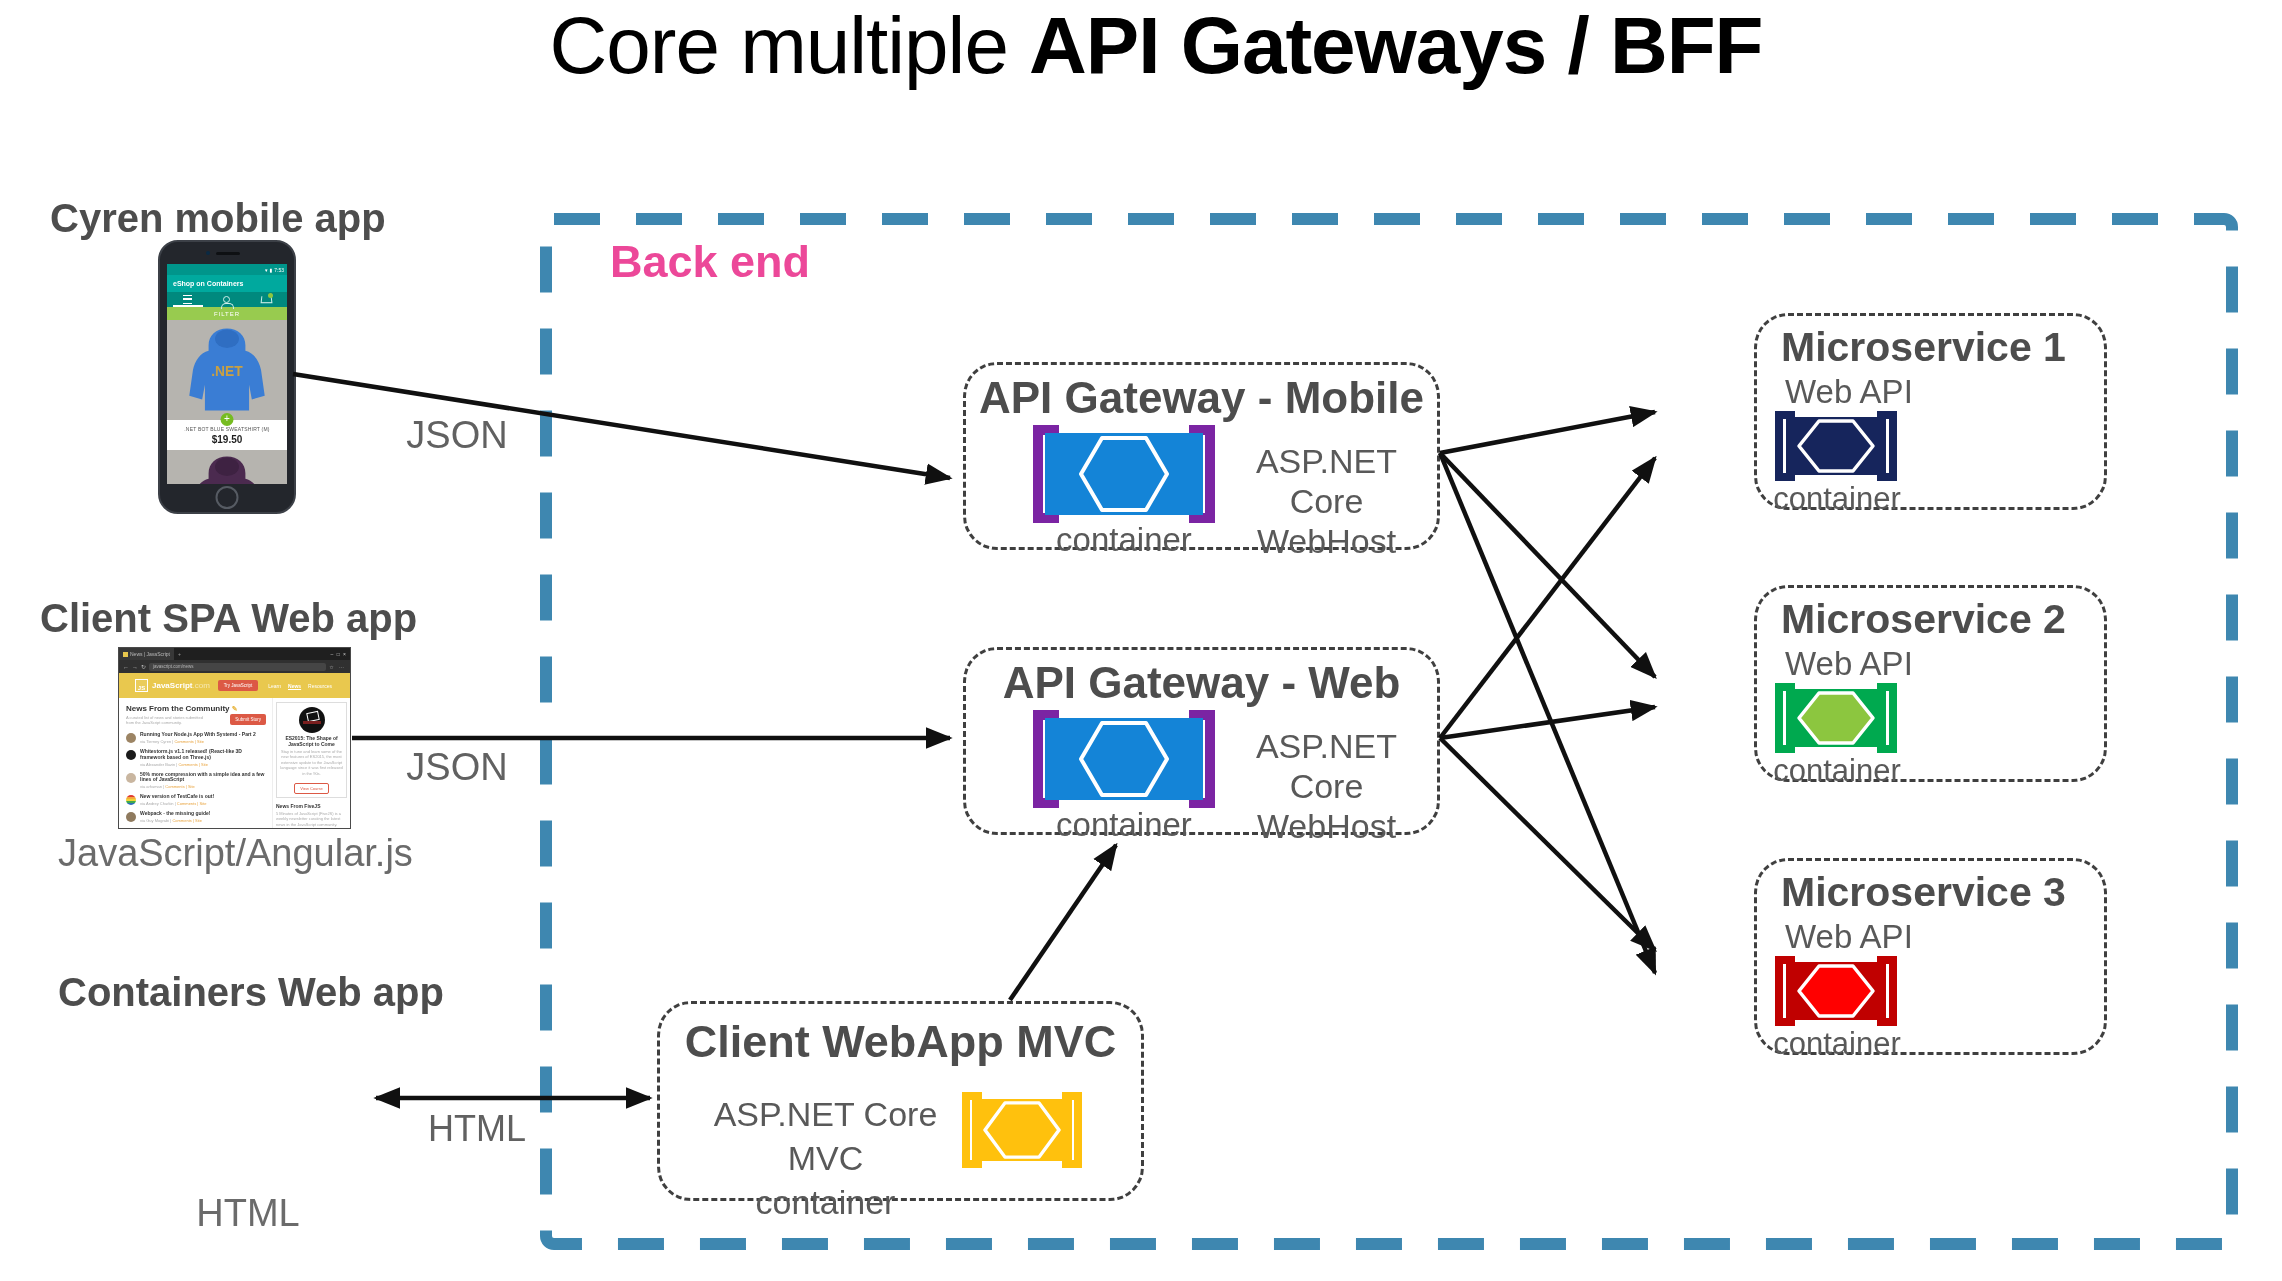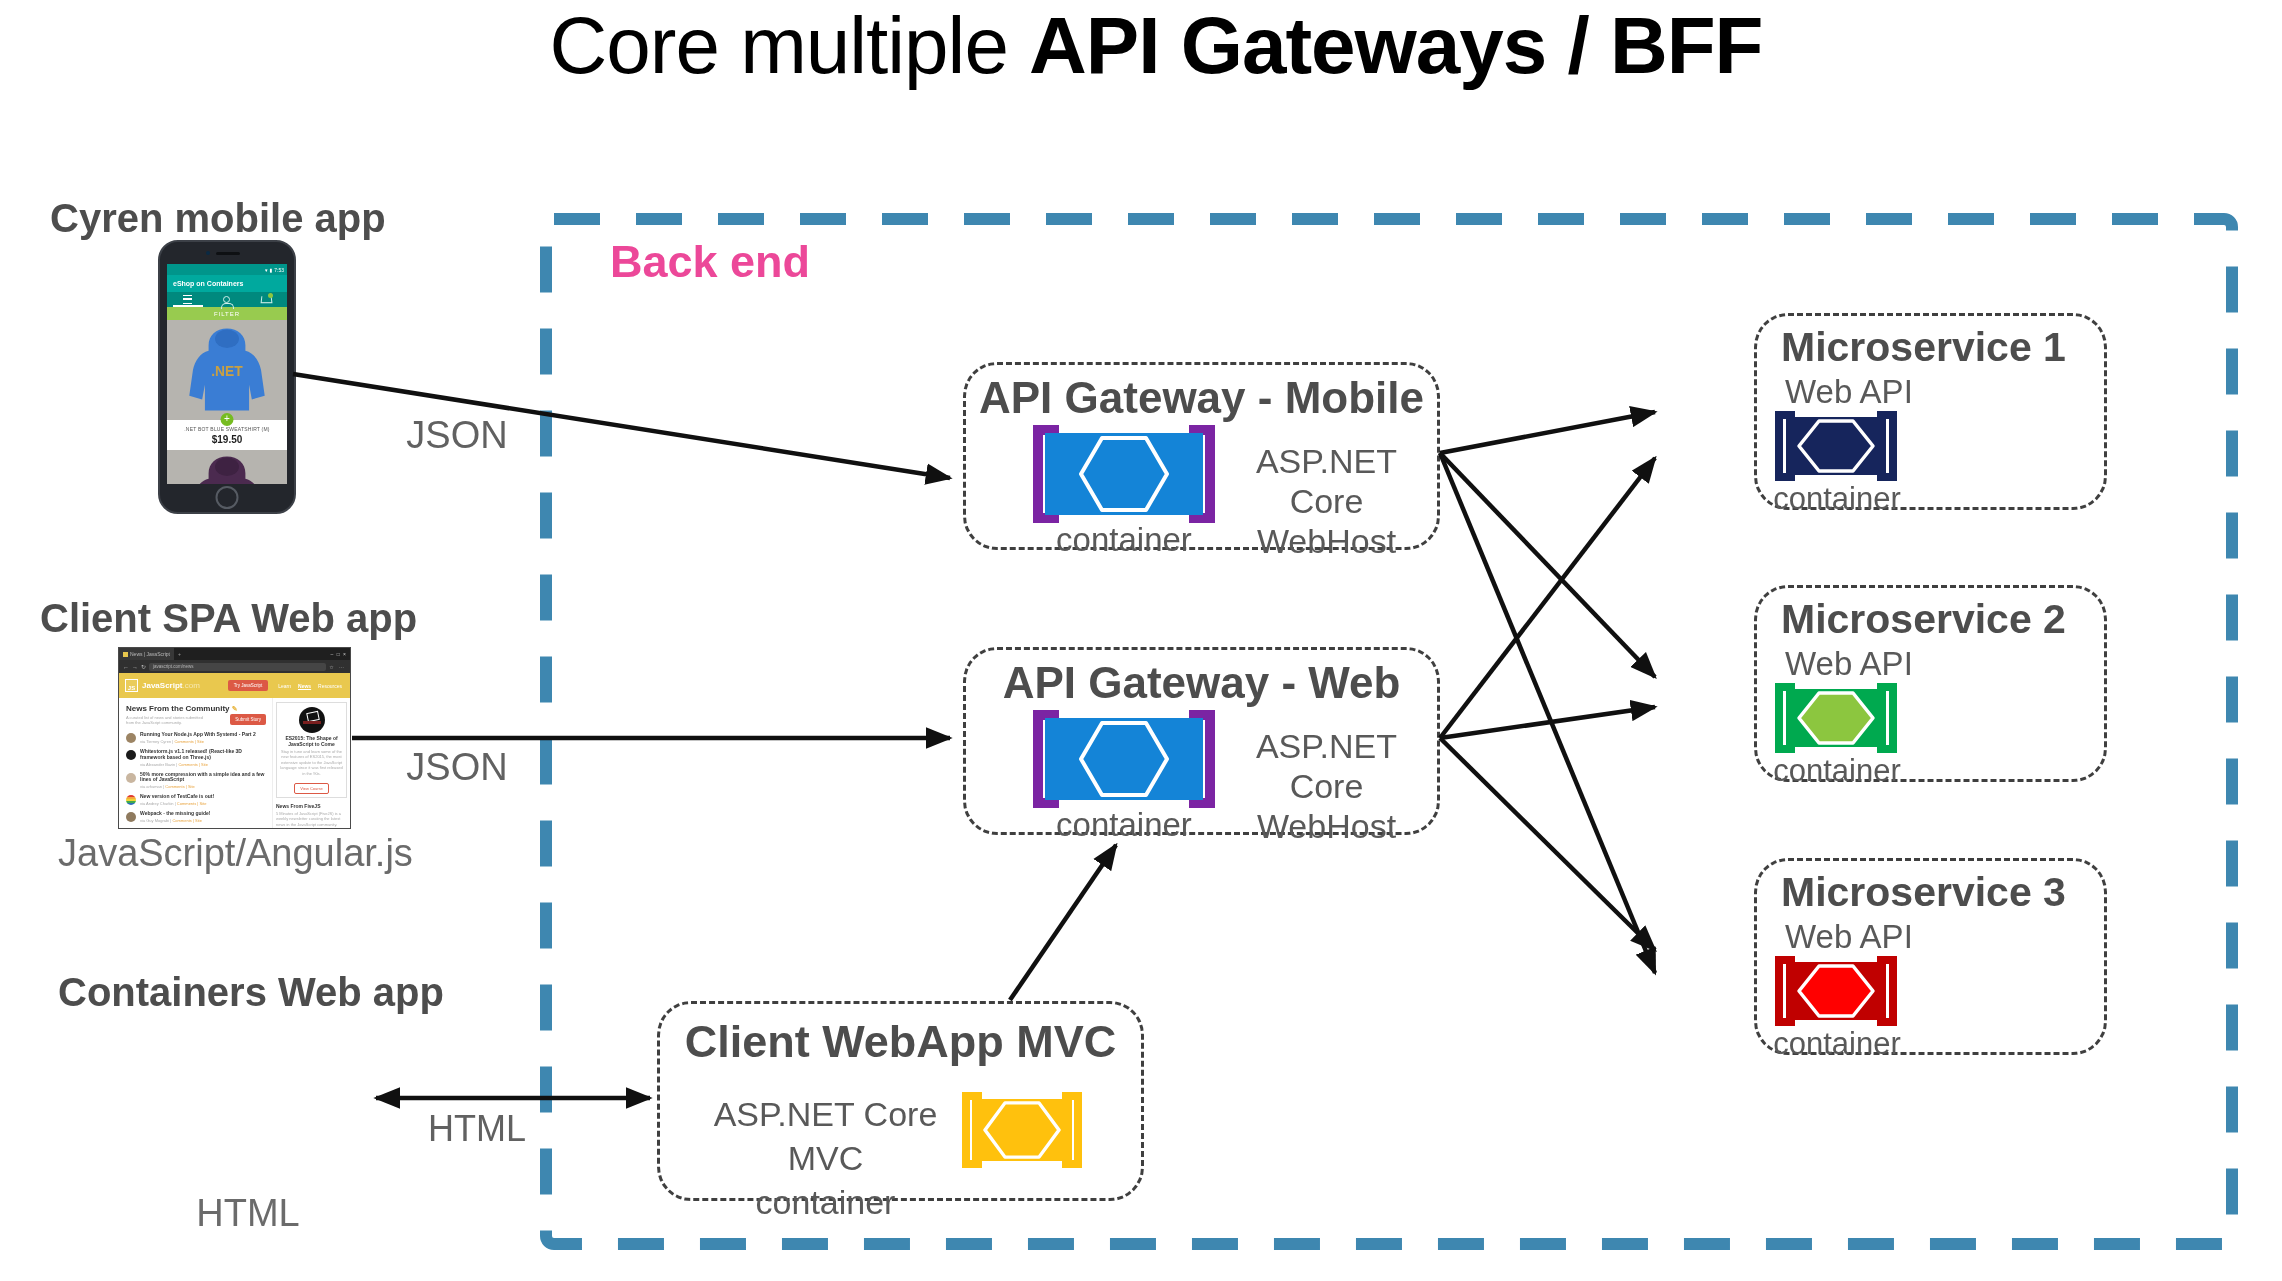--- a/index.html
+++ b/index.html
@@ -103,21 +103,21 @@
                border:1px solid #4a4a4a;display:flex;flex-direction:column;box-sizing:border-box;}
   .b-tbar{height:12px;background:#1f1f1f;display:flex;align-items:center;color:#bbb;font-size:5px;flex:none;}
   .b-tab{display:flex;align-items:center;gap:2px;background:#383838;height:100%;padding:0 4px;max-width:70px;overflow:hidden;white-space:nowrap;}
   .b-fav{width:5px;height:5px;background:#E9C84E;flex:none;}
   .b-newtab{margin-left:4px;color:#999;}
   .b-wctl{margin-left:auto;padding-right:3px;color:#ccc;letter-spacing:1px;}
   .b-nbar{height:13px;background:#303030;display:flex;align-items:center;gap:3px;padding:0 4px;color:#bbb;font-size:6px;flex:none;}
   .b-url{flex:1;height:8px;background:#454545;border-radius:2px;color:#b5b5b5;font-size:4.5px;line-height:8px;
          padding-left:4px;overflow:hidden;white-space:nowrap;}
   .b-chrome-ico{color:#bbb;font-size:5px;letter-spacing:2px;}
-  .b-yhead{height:25px;background:#E9C84E;display:flex;align-items:center;gap:4px;padding:0 6px;flex:none;}
+  .b-yhead{height:25px;background:#E9C84E;display:flex;align-items:center;gap:4px;padding:0 16px;flex:none;}
   .b-logo{width:13px;height:13px;border:1.4px solid #fff;box-sizing:border-box;color:#fff;font-size:6px;font-weight:bold;
           display:flex;align-items:flex-end;justify-content:center;background:rgba(255,255,255,.08);}
   .b-site{color:#fff;font-size:8px;font-weight:bold;white-space:nowrap;}
   .b-site .tld{font-weight:normal;color:#f6e8b0;}
   .b-try{margin-left:auto;background:#DC5945;color:#fff;font-size:4.5px;border-radius:2px;padding:3px 6px;white-space:nowrap;}
   .b-nav{display:flex;gap:7px;color:#fff;font-size:5px;margin-left:6px;margin-right:2px;}
   .b-nav .active{text-decoration:underline;font-weight:bold;}
   .b-content{flex:1;display:flex;overflow:hidden;}
   .b-main{flex:1;padding:6px 4px 0 7px;position:relative;overflow:hidden;}
   .b-h1{font-size:8px;font-weight:bold;color:#333;}

